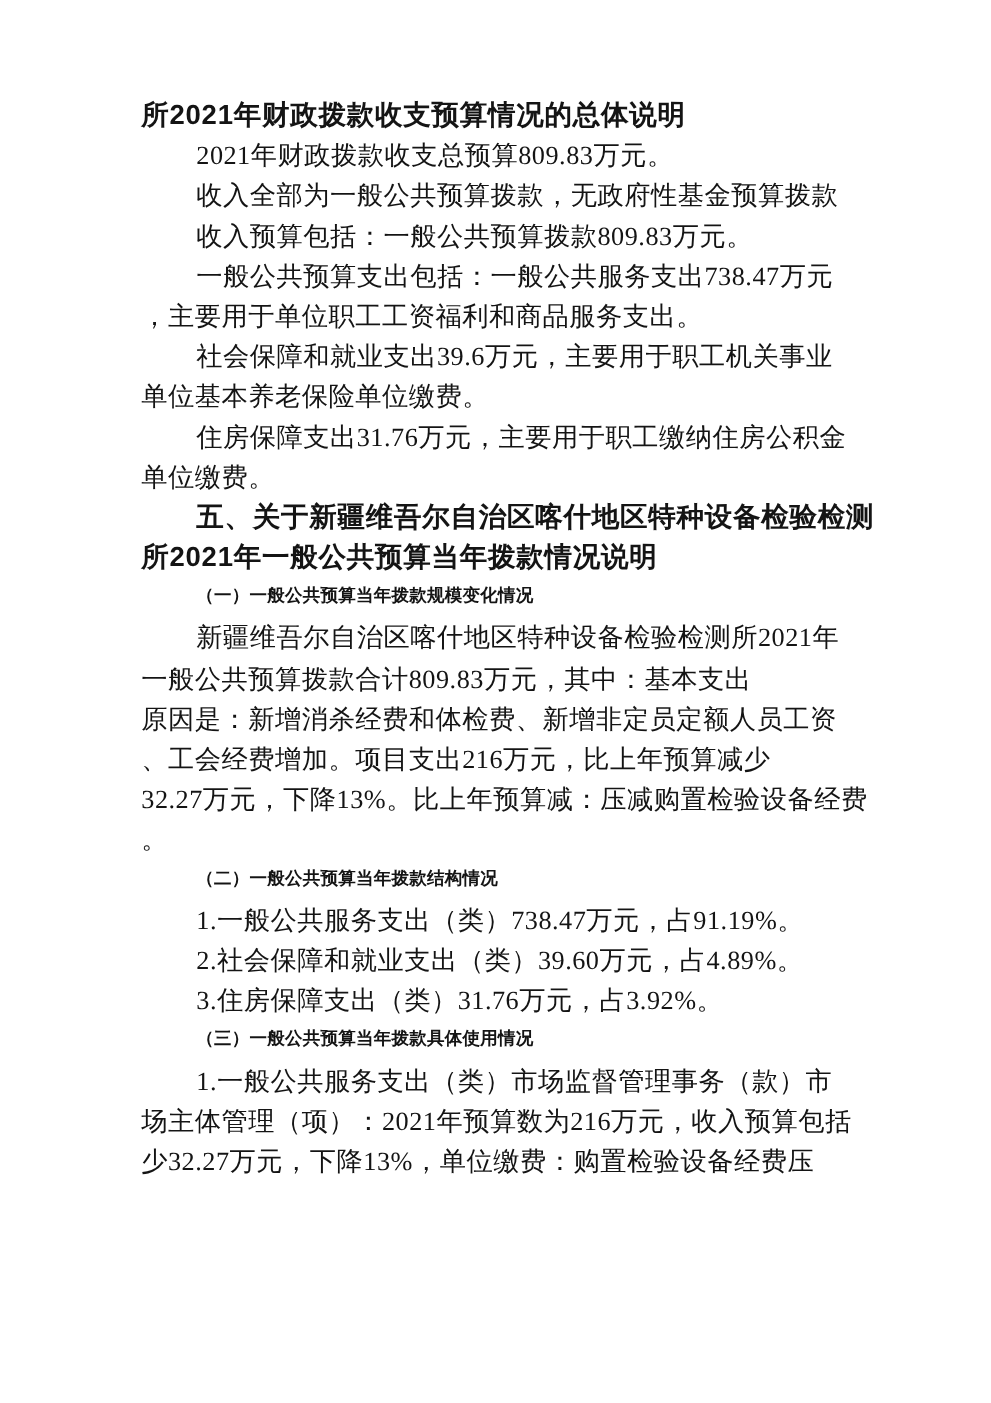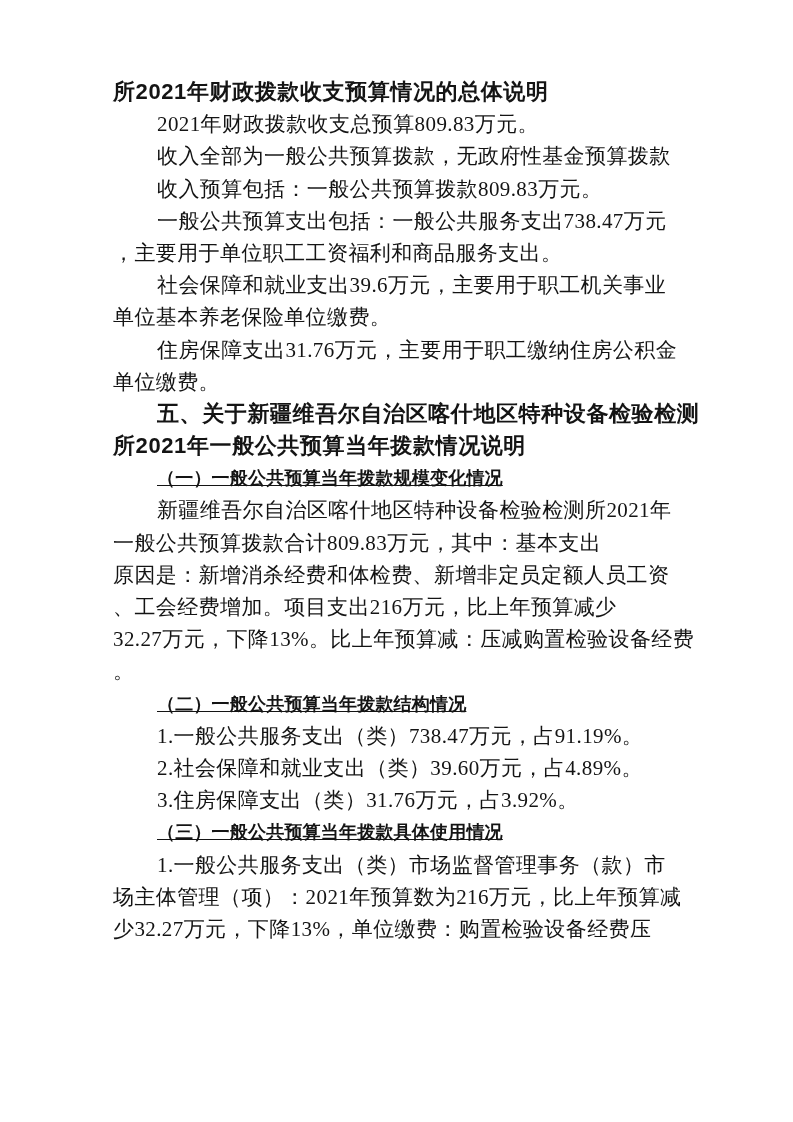--- a/index.html
+++ b/index.html
@@ -33,23 +33,22 @@
     padding-left: 44px;
   }
   .h1 {
     font-family: "Liberation Sans", "DejaVu Sans", sans-serif;
     font-weight: 700;
     font-size: 22px;
     letter-spacing: 0.6px;
   }
   .sub {
     font-weight: 700;
-    font-size: 18px;
+    font-size: 14px;
     letter-spacing: 0.2px;
-    text-decoration: underline;
   }
   .pagenum {
     position: absolute;
     top: 1008px;
     right: 100px;
     font-size: 28px;
     letter-spacing: 3px;
     line-height: 26px;
     color: #141414;
   }
@@ -77,17 +76,17 @@
     <div class="ln">原因是：新增消杀经费和体检费、新增非定员定额人员工资</div>
     <div class="ln">、工会经费增加。项目支出216万元，比上年预算减少</div>
     <div class="ln">32.27万元，下降13%。比上年预算减：压减购置检验设备经费</div>
     <div class="ln">。</div>
     <div class="ln sub indent">（二）一般公共预算当年拨款结构情况</div>
     <div class="ln indent">1.一般公共服务支出（类）738.47万元，占91.19%。</div>
     <div class="ln indent">2.社会保障和就业支出（类）39.60万元，占4.89%。</div>
     <div class="ln indent">3.住房保障支出（类）31.76万元，占3.92%。</div>
     <div class="ln sub indent">（三）一般公共预算当年拨款具体使用情况</div>
     <div class="ln indent">1.一般公共服务支出（类）市场监督管理事务（款）市</div>
-    <div class="ln">场主体管理（项）：2021年预算数为216万元，比上年预算减</div>
+    <div class="ln">场主体管理（项）：2021年预算数为216万元，收入预算包括</div>
     <div class="ln">少32.27万元，下降13%，单位缴费：购置检验设备经费压</div>
   </div>
   <div class="pagenum">- 15 -</div>
 </div>
 
 </body></html>

